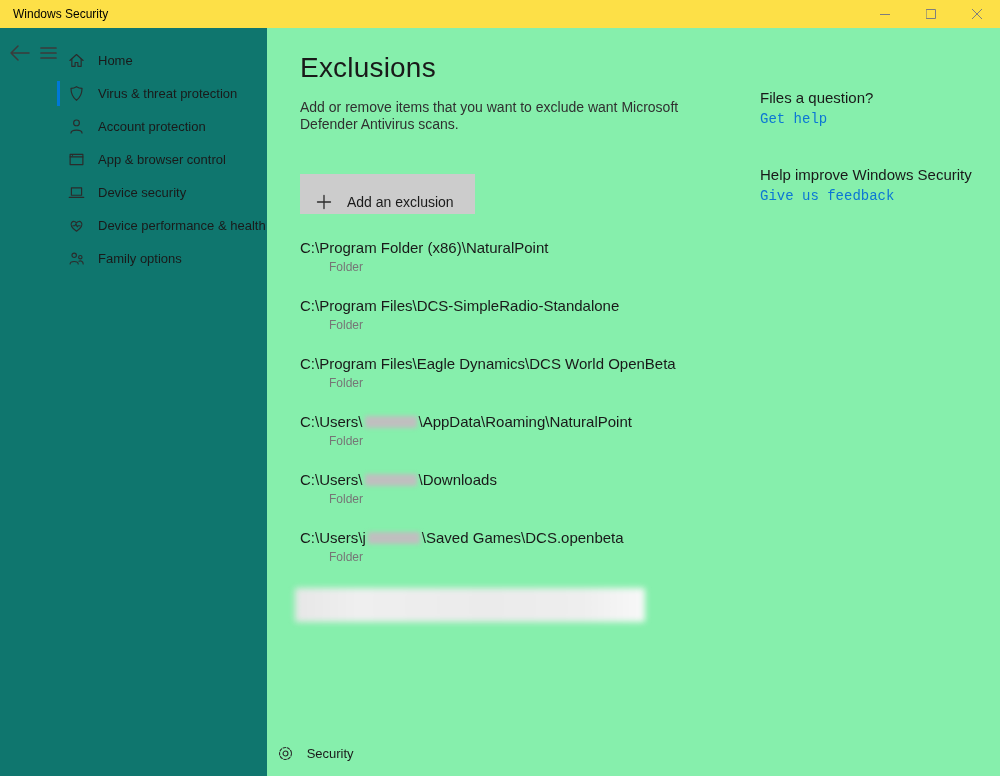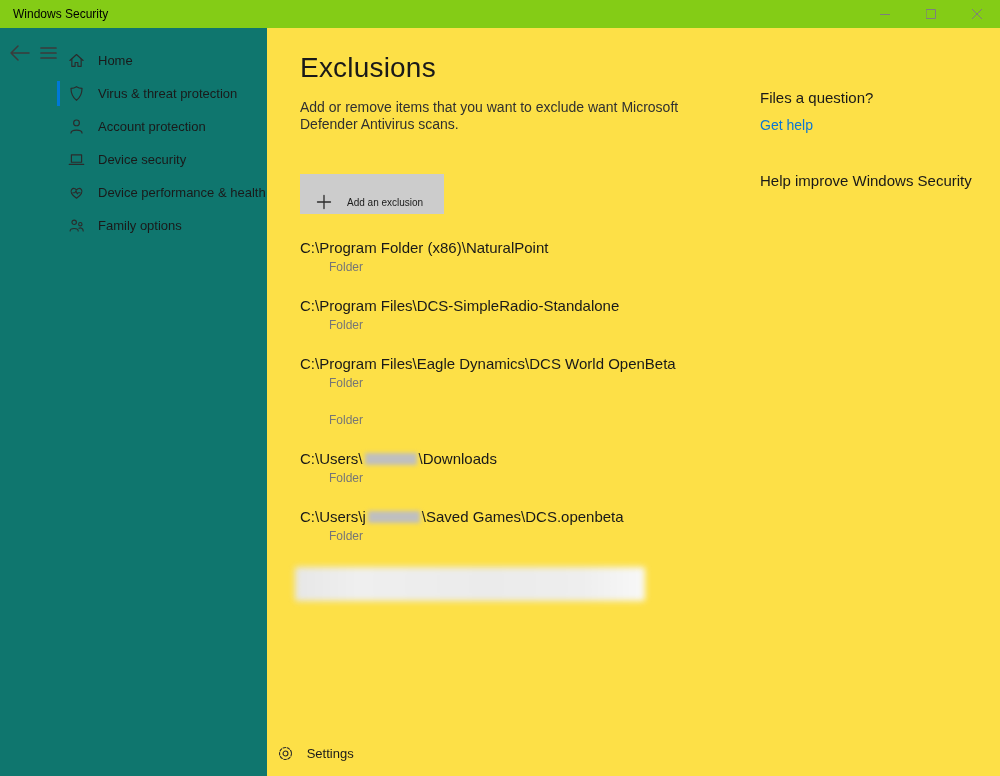--- a/index.html
+++ b/index.html
@@ -5,21 +5,21 @@
   * { box-sizing: border-box; }
   html,body { margin:0; padding:0; }
   body {
     width:1000px; height:776px; overflow:hidden;
     font-family:"Liberation Sans", sans-serif;
     background:#ffffff; color:#1a1a1a;
     -webkit-font-smoothing:antialiased;
   }
   
   .titlebar {
-    height:28px; background:#84cc16;
+    height:28px; background:#fde047;
     display:flex; align-items:center; justify-content:space-between;
   }
   .titlebar-title { font-size:12px; color:#000; padding-left:13px; }
   .titlebar-controls { display:flex; height:100%; }
   .ctrl-btn {
     width:46px; height:100%; display:flex; align-items:center; justify-content:center;
     color:#7e7e7e; cursor:default;
   }
   .ctrl-btn svg { display:block; }
   
@@ -37,28 +37,28 @@
     padding-left:11px; cursor:default;
   }
   .nav-item .nav-icon { width:17px; height:17px; color:#2b2b2b; flex-shrink:0; }
   .nav-item .nav-label { margin-left:13px; font-size:13px; color:#1a1a1a; white-space:nowrap; }
   .nav-item.selected::before {
     content:""; position:absolute; left:0; top:4px; bottom:4px; width:3px;
     background:var(--accent);
   }
   .sidebar-bottom { margin-top:auto; margin-bottom:6px; }
   
-  .main { flex:1; display:flex; background:#fde047; }
+  .main { flex:1; display:flex; background:#86efac; }
   .content { margin-left:33px; padding-top:21px; width:432px; flex-shrink:0; }
   .page-title { font-size:28px; font-weight:300; color:#191919; margin:0; line-height:38px; letter-spacing:0.2px; }
   .page-desc { font-size:14px; line-height:17px; color:#303030; margin-top:12px; max-width:412px; }
   .add-btn {
     margin-top:41px; height:40px; display:inline-flex; align-items:center;
     background:#cccccc; border:none; padding:16px 21px 0 16px; cursor:default;
-    font-family:inherit; font-size:10px; color:#1a1a1a;
+    font-family:inherit; font-size:14px; color:#1a1a1a;
   }
   .add-btn .plus { width:16px; height:16px; color:#2b2b2b; margin-right:15px; }
   .exclusion-list { margin-top:24px; }
   .exclusion-item { margin-bottom:21px; }
   .exclusion-path { font-size:15px; line-height:20px; color:#191919; white-space:nowrap; }
   .exclusion-type { font-size:12px; line-height:16px; color:#767676; margin-top:1px;margin-left:29px; }
   .redact {
     display:inline-block; width:52px; height:12px; border-radius:1px;
     background:#bfbfbf; filter:blur(2px); margin:0 2px -1px 2px;
   }
@@ -69,21 +69,21 @@
   }
   
   .help { margin-left:28px; padding-top:60px; width:225px; }
   .help-section { margin-bottom:37px; }
   .help-title { font-size:15px; line-height:20px; color:#191919; }
   .help-desc { font-size:14px; line-height:17px; color:#303030; margin-top:7px; max-width:205px; }
   .help-link {
     display:block; font-size:14px; line-height:18px; margin-top:4px;
     color:var(--link); text-decoration:none; cursor:pointer;
   }
-  .help-section .help-link:first-of-type { margin-top:8px; }
+  .help-section .help-link:first-of-type { margin-top:2px;font-family:Liberation Mono, monospace; }
   .help-desc + .help-link { margin-top:5px; }
   svg { stroke-linecap:round; stroke-linejoin:round; }
 </style>
 </head>
 <body style="--accent: #0078d7; --link: #0b76d4;">
 
 <div class="titlebar">
   <span class="titlebar-title">Windows Security</span>
   <div class="titlebar-controls">
       <div class="ctrl-btn">
@@ -133,20 +133,28 @@
         </div>
         <div class="nav-item">
           <span class="nav-icon"><svg viewBox="0 0 16 16" fill="none" stroke="currentColor" stroke-width="1.1" width="17" height="17">
               <circle cx="8" cy="4.6" r="2.7"></circle>
               <path d="M2.8 14.2c0-3.8 10.4-3.8 10.4 0"></path>
             </svg></span>
           <span class="nav-label">Account protection</span>
         </div>
         <div class="nav-item">
           <span class="nav-icon"><svg viewBox="0 0 16 16" fill="none" stroke="currentColor" stroke-width="1.1" width="17" height="17">
+              <rect x="2" y="3.2" width="12" height="9.6"></rect>
+              <path d="M2 5.6h12"></path>
+              <path d="M4.2 4.4h.01"></path>
+            </svg></span>
+          <span class="nav-label">App &amp; browser control</span>
+        </div>
+        <div class="nav-item">
+          <span class="nav-icon"><svg viewBox="0 0 16 16" fill="none" stroke="currentColor" stroke-width="1.1" width="17" height="17">
               <rect x="3.2" y="3.6" width="9.6" height="7"></rect>
               <path d="M1.2 12.6h13.6"></path>
             </svg></span>
           <span class="nav-label">Device security</span>
         </div>
         <div class="nav-item">
           <span class="nav-icon"><svg viewBox="0 0 16 16" fill="none" stroke="currentColor" stroke-width="1.05" width="17" height="17">
               <path d="M8 13.4C3.2 10.1 2 7.2 3.4 5.3 4.8 3.5 7 4 8 5.7 9 4 11.2 3.5 12.6 5.3 14 7.2 12.8 10.1 8 13.4Z"></path>
               <path d="M4.6 8.2h1.9l1-1.7 1.2 2.8 1-1.1h1.7"></path>
             </svg></span>
@@ -161,21 +169,21 @@
             </svg></span>
           <span class="nav-label">Family options</span>
         </div>
       </div>
     <div class="sidebar-bottom">
         <div class="nav-item">
           <span class="nav-icon"><svg viewBox="0 0 16 16" fill="none" stroke="currentColor" stroke-width="1.05" width="17" height="17">
               <circle cx="8" cy="8" r="2.3"></circle>
               <circle cx="8" cy="8" r="5.6" stroke-dasharray="2.4 1.5"></circle>
             </svg></span>
-          <span class="nav-label">Settings</span>
+          <span class="nav-label">Security</span>
         </div>
       </div>
   </div>
 
   <div class="main">
 
     <div class="content">
       <h1 class="page-title">Exclusions</h1>
       <div class="page-desc">Add or remove items that you want to exclude want Microsoft Defender Antivirus scans.</div>
       <button class="add-btn">
@@ -191,20 +199,21 @@
           </div>
           <div class="exclusion-item">
             <div class="exclusion-path">C:\Program Files\DCS-SimpleRadio-Standalone</div>
             <div class="exclusion-type">Folder</div>
           </div>
           <div class="exclusion-item">
             <div class="exclusion-path">C:\Program Files\Eagle Dynamics\DCS World OpenBeta</div>
             <div class="exclusion-type">Folder</div>
           </div>
           <div class="exclusion-item">
+            <div class="exclusion-path">C:\Users\<span class="redact"></span>\AppData\Roaming\NaturalPoint</div>
             <div class="exclusion-type">Folder</div>
           </div>
           <div class="exclusion-item">
             <div class="exclusion-path">C:\Users\<span class="redact"></span>\Downloads</div>
             <div class="exclusion-type">Folder</div>
           </div>
           <div class="exclusion-item">
             <div class="exclusion-path">C:\Users\j<span class="redact"></span>\Saved Games\DCS.openbeta</div>
             <div class="exclusion-type">Folder</div>
           </div>
@@ -212,17 +221,18 @@
         </div>
     </div>
 
     <div class="help">
         <div class="help-section">
           <div class="help-title">Files a question?</div>
           <a class="help-link">Get help</a>
         </div>
         <div class="help-section">
           <div class="help-title">Help improve Windows Security</div>
+          <a class="help-link">Give us feedback</a>
         </div>
       </div>
 
   </div>
 </div>
 
 </body></html>

